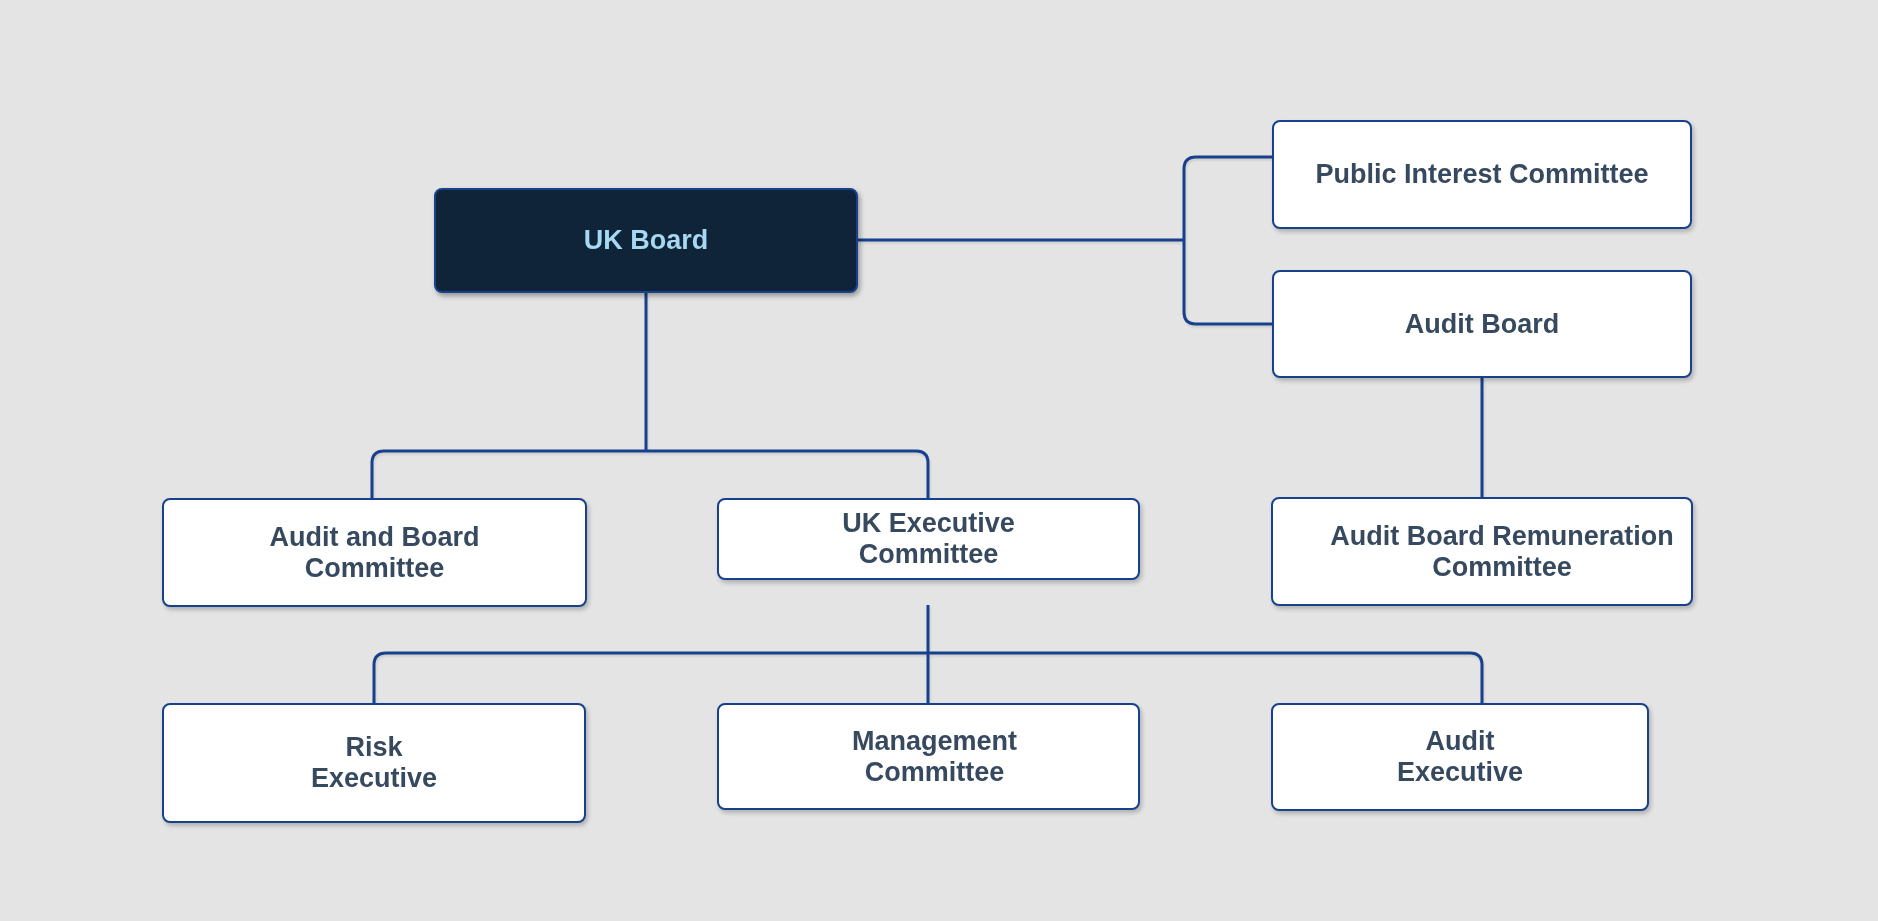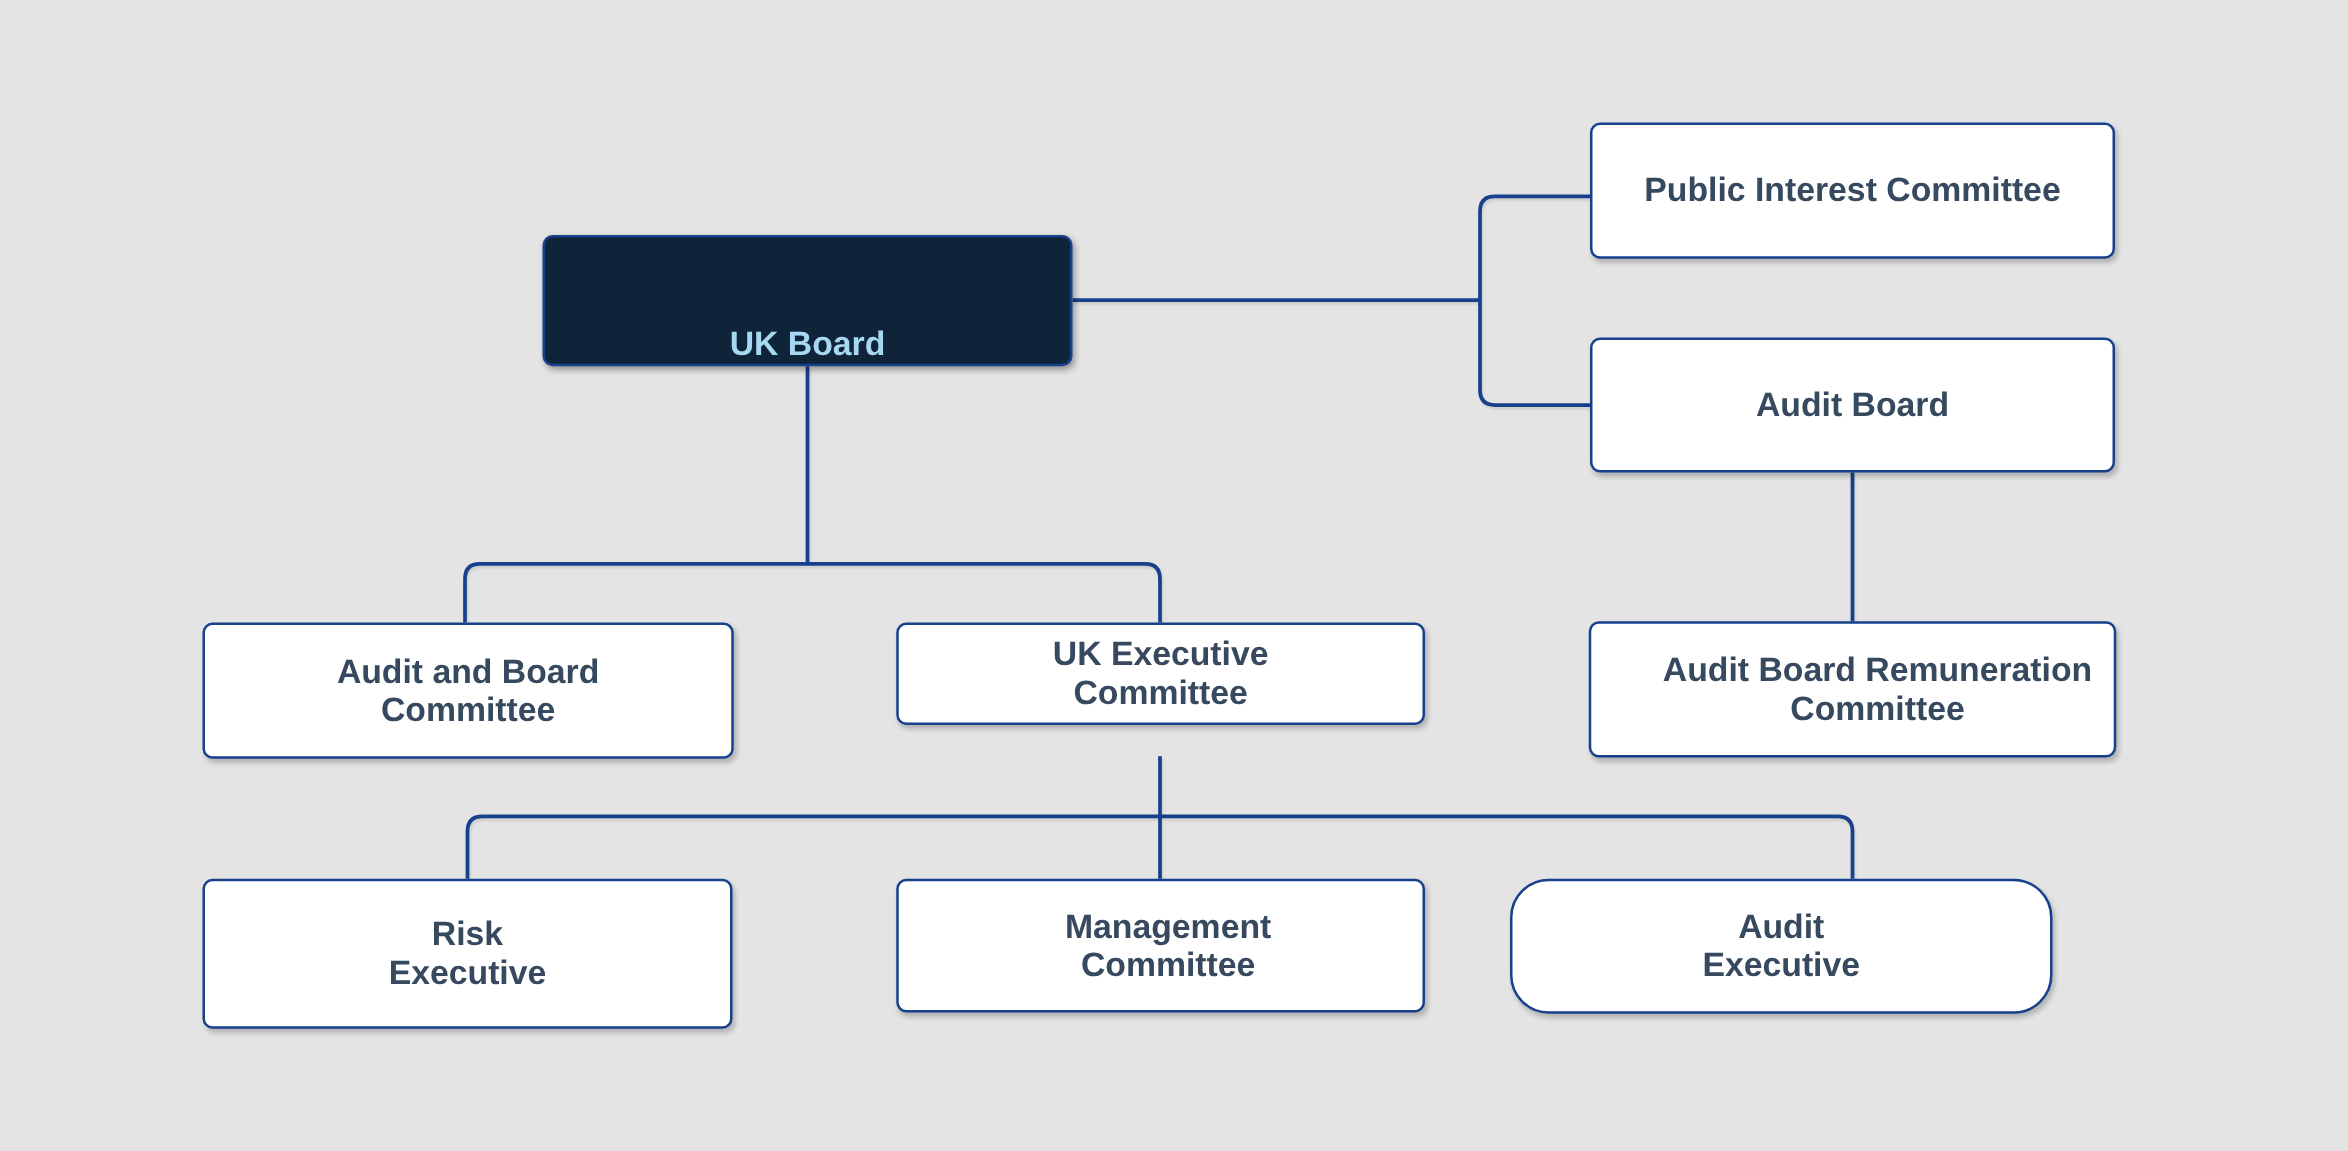--- a/index.html
+++ b/index.html
@@ -49,33 +49,32 @@
     color:var(--box-text);
     font-size:27px;
     font-weight:700;
     line-height:31px;
     white-space:pre-line;
   }
   .node.root{
     background:var(--root-fill);
     color:var(--root-text);
     box-shadow:2px 3px 5px rgba(0,0,0,0.35);
-    align-items:flex-end;
   }
   .node .label{white-space:pre-line;}
   
   #n-uk-board          {left:434px;  top:188px; width:424px; height:105px;}
-  #n-public-interest   {left:1272px; top:98px; width:420px; height:109px;}
+  #n-public-interest   {left:1272px; top:120px; width:420px; height:109px;}
   #n-audit-board       {left:1272px; top:270px; width:420px; height:108px;}
   #n-audit-risk        {left:162px;  top:498px; width:425px; height:109px;}
   #n-uk-exec           {left:717px;  top:498px; width:423px; height:82px;}
   #n-abrc              {left:1271px; top:497px; width:422px; height:109px;padding-left:40px;}
   #n-risk-exec         {left:162px;  top:703px; width:424px; height:120px;}
   #n-mgmt              {left:717px;  top:703px; width:423px; height:107px;padding-left:12px;}
-  #n-audit-exec        {left:1208px; top:703px; width:434px; height:108px;border-radius:31px;}
+  #n-audit-exec        {left:1271px; top:703px; width:378px; height:108px;}
 </style>
 </head>
 <body>
 
 <div class="canvas">
 
   <svg class="edges" viewBox="0 0 1878 921" xmlns="http://www.w3.org/2000/svg">
 
     <path d="M858 240 H1183 M1272 157 H1196 Q1184 157 1184 169 V312 Q1184 324 1196 324 H1272"></path>
 

